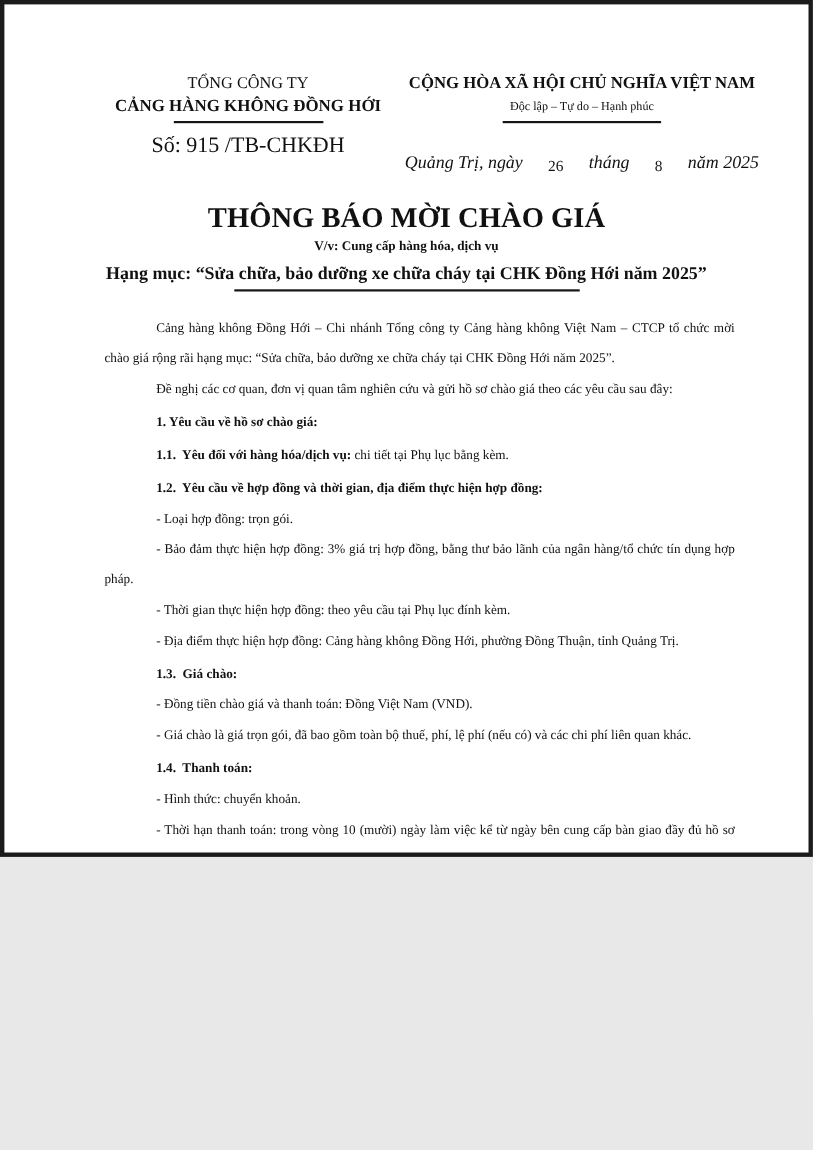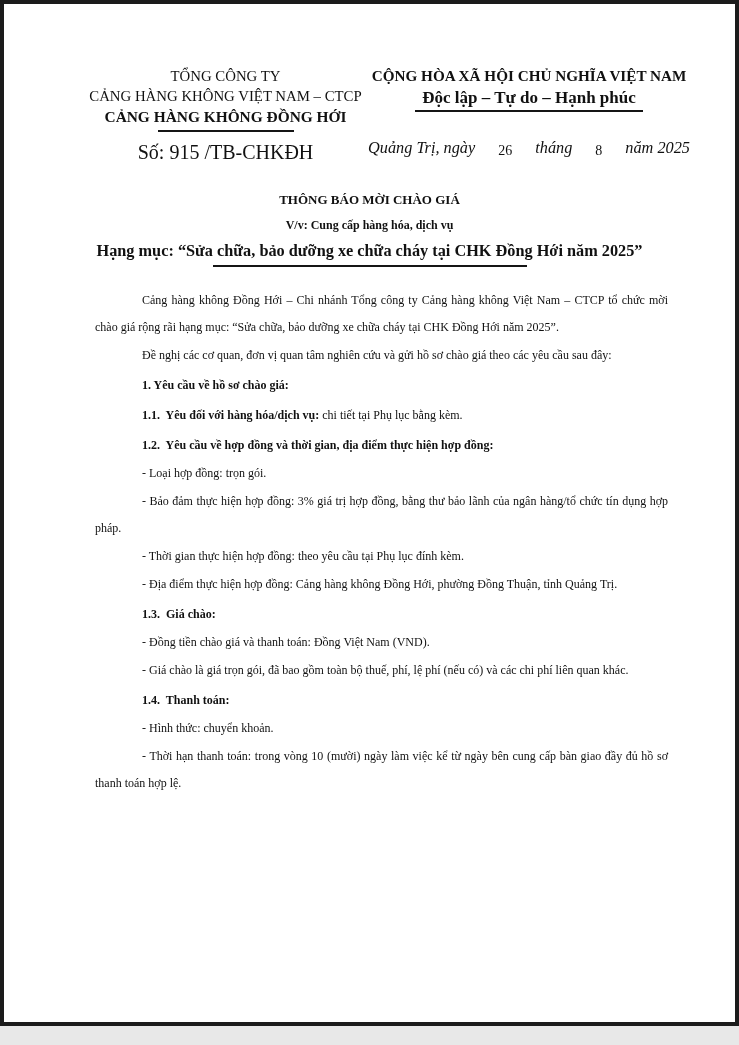--- a/index.html
+++ b/index.html
@@ -3,21 +3,21 @@
 <meta charset="utf-8">
 <style>
   html, body {
     margin: 0;
     padding: 0;
     background: #e8e8e8;
   }
   .page {
     position: relative;
     width: 739px;
-    height: 1026px;
+    height: 779px;
     box-sizing: border-box;
     margin: 0;
     background: #ffffff;
     border: 4px solid #1b1b1b;
     font-family: "Liberation Serif", "DejaVu Serif", serif;
     color: #111111;
     overflow: hidden;
   }
   
   .header {
@@ -55,22 +55,22 @@
     text-align: center;
   }
   .nat-title {
     font-weight: bold;
     font-size: 15.2px;
     line-height: 20px;
     white-space: nowrap;
   }
   .nat-motto {
     display: inline-block;
-    font-weight: bold;
-    font-size: 17px;
+    font-weight: normal;
+    font-size: 11px;
     line-height: 21px;
     padding: 1px 7px 2px;
     border-bottom: 2px solid #151515;
     white-space: nowrap;
   }
   .dateline {
     margin-top: 25px;
     font-size: 16.3px;
     line-height: 22px;
     font-style: italic;
@@ -83,21 +83,21 @@
     top: 2px;
     margin: 0 23px;
   }
   
   .title-block {
     text-align: center;
     margin-top: 23px;
   }
   .title-main {
     font-weight: bold;
-    font-size: 13px;
+    font-size: 26px;
     line-height: 27px;
   }
   .title-sub {
     font-weight: bold;
     font-size: 12px;
     line-height: 25px;
   }
   .title-item {
     font-weight: bold;
     font-size: 16.3px;
@@ -127,21 +127,20 @@
 </style>
 </head>
 <body>
 
 <div class="page">
 
   <div class="header">
 
     <div class="h-left">
       <div class="org-line">TỔNG CÔNG TY</div>
-      <div class="org-line">CẢNG HÀNG KHÔNG VIỆT NAM – CTCP</div>
       <div class="org-branch">CẢNG HÀNG KHÔNG ĐỒNG HỚI</div>
       <div class="org-rule"></div>
       <div class="doc-number">Số: 915 /TB-CHKĐH</div>
     </div>
 
     <div class="h-right">
       <div class="nat-title">CỘNG HÒA XÃ HỘI CHỦ NGHĨA VIỆT NAM</div>
       <div><span class="nat-motto">Độc lập – Tự do – Hạnh phúc</span></div>
       <div class="dateline"><span>Quảng Trị, ngày</span><span class="num">26</span><span>tháng</span><span class="num">8</span><span>năm 2025</span></div>
     </div>

